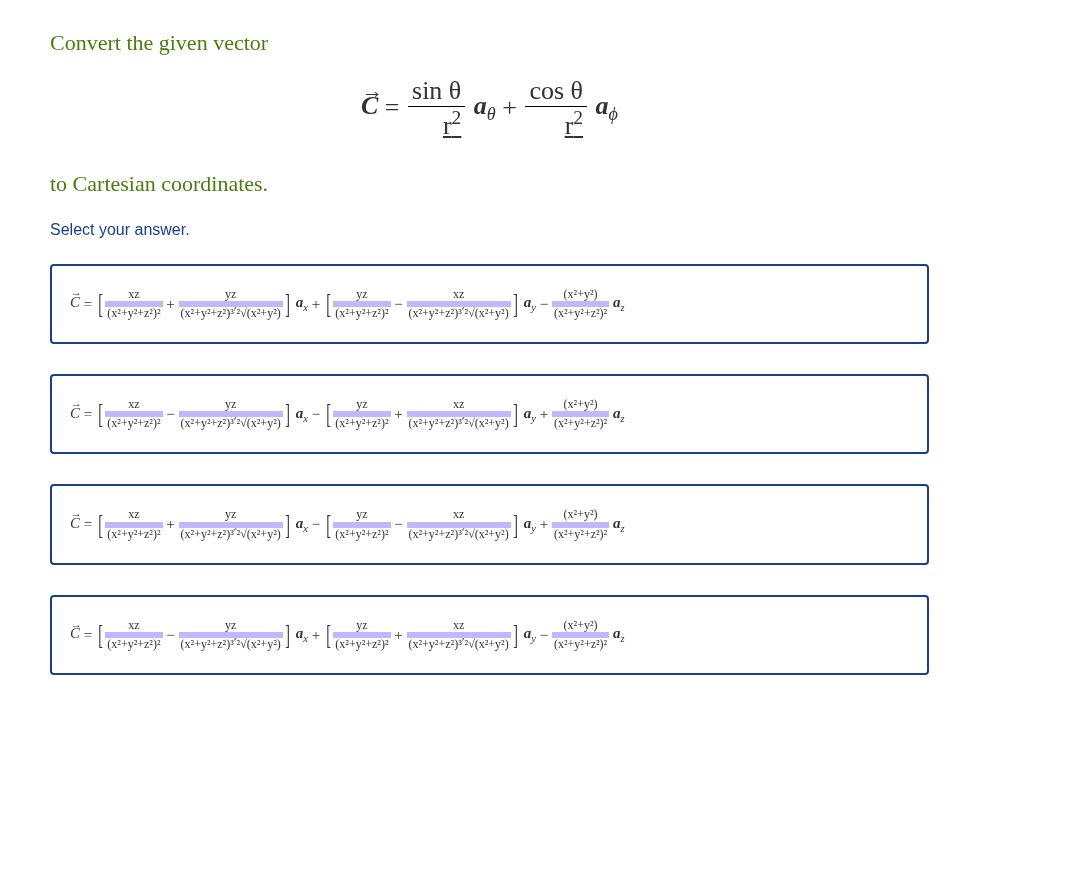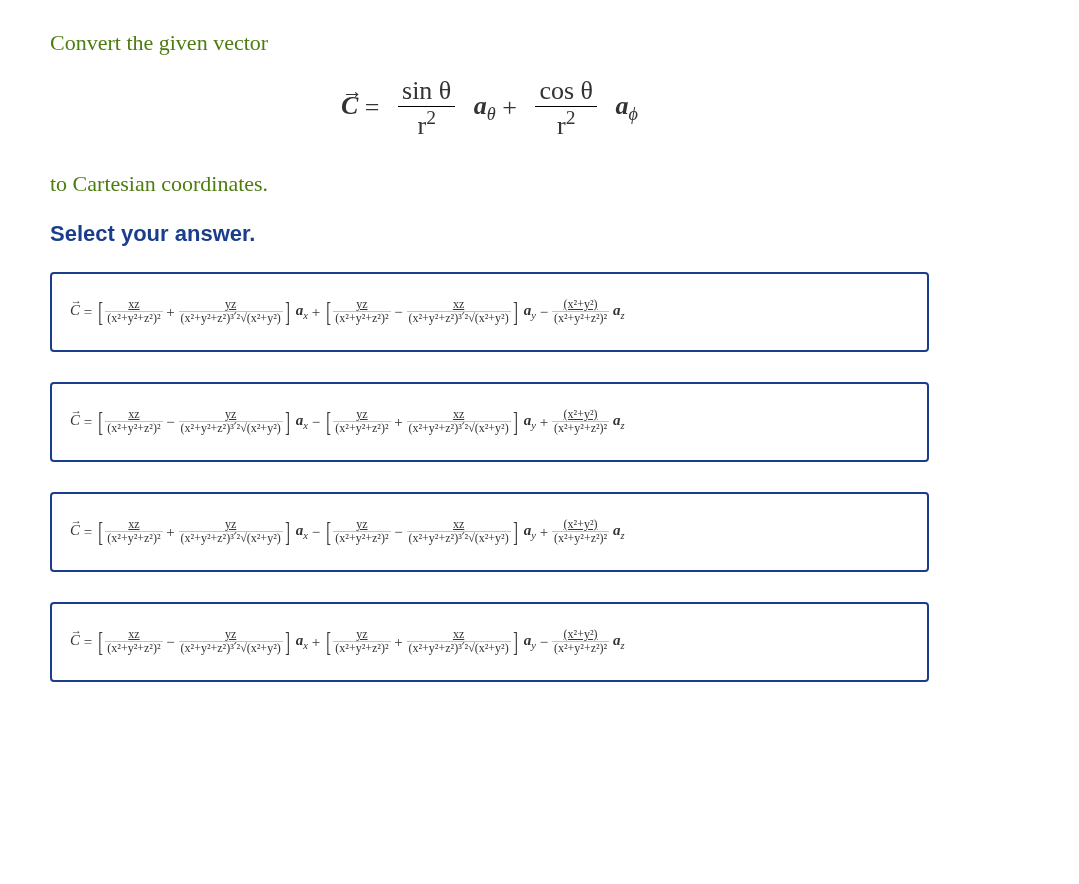--- a/index.html
+++ b/index.html
@@ -29,35 +29,35 @@
   .main-eq .arrow {
     position: absolute;
     top: -0.6em;
     left: 0.05em;
     font-style: normal;
     font-size: 0.8em;
   }
   .frac {
     display: inline-block;
     vertical-align: middle;
-    text-align: center;
-    margin: 0 12px;
+    text-align: right;
+    margin: 0 2px;
   }
   .frac .num { display: block; border-bottom: 1.5px solid #000; padding: 0 4px; }
-  .frac .den { display: block; padding: 0 4px; }
+  .frac .den { display: block; padding: 0 4px; text-decoration: underline; }
   .unit {
     font-weight: bold;
     font-style: italic;
   }
   .sub { font-size: 0.7em; vertical-align: sub; font-style: italic; }
   .instruct {
     color: #1a3e8c;
     font-family: Arial, Helvetica, sans-serif;
-    font-weight: bold;
-    font-size: 22px;
+    font-weight: normal;
+    font-size: 16px;
     margin: 24px 0 25px 0;
   }
   .option {
     border: 2px solid #1a3e8c;
     border-radius: 4px;
     padding: 22px 18px;
     margin-bottom: 30px;
     font-family: 'Times New Roman', serif;
     font-size: 15px;
     white-space: nowrap;
@@ -76,21 +76,21 @@
     font-style: normal;
     font-size: 0.75em;
   }
   .sfrac {
     display: inline-block;
     vertical-align: middle;
     text-align: center;
     font-size: 12px;
     line-height: 1.1;
   }
-  .sfrac .snum { display: block; border-bottom: 1px solid #c4b5fd; padding: 0 2px; white-space: nowrap; text-decoration: underline; }
+  .sfrac .snum { display: block; border-bottom: 6px solid #c4b5fd; padding: 0 2px; white-space: nowrap; }
   .sfrac .sden { display: block; padding: 0 2px; white-space: nowrap; }
   .lbracket, .rbracket {
     display: inline-block;
     font-size: 28px;
     vertical-align: middle;
     transform: scaleX(0.5);
   }
   .mid {
     vertical-align: middle;
   }

